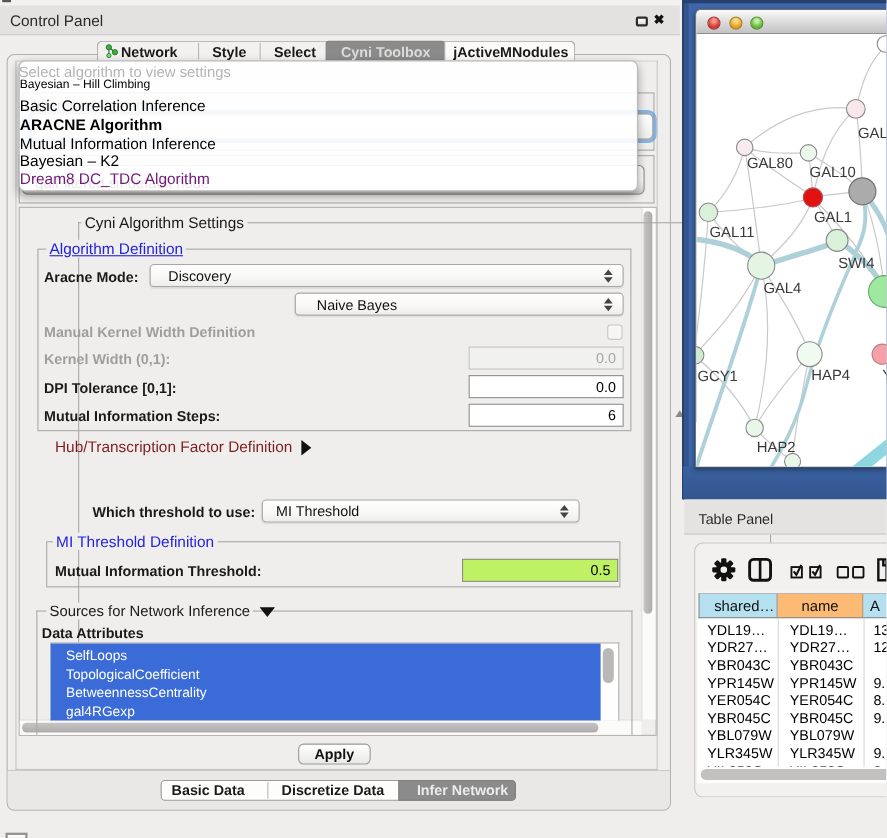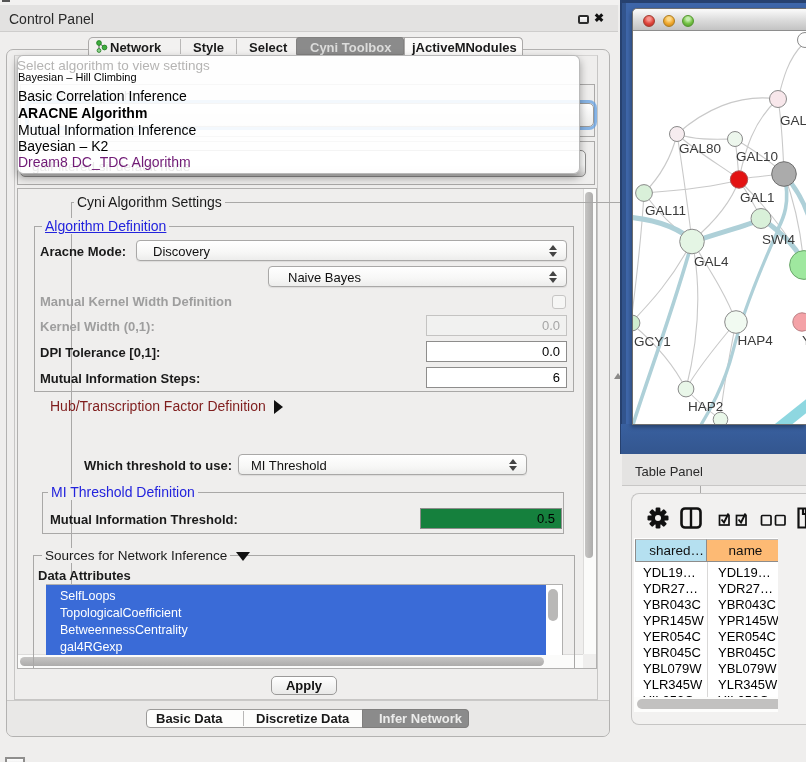--- a/index.html
+++ b/index.html
@@ -108,21 +108,21 @@
   <div class="abs lbl" style="left:84px;top:458px;">Which threshold to use:</div>
   <div class="combo" style="left:238px;top:454px;width:289px;height:21px;">
       <span class="ct" style="left:12px;">MI Threshold</span>
       <span class="spin"></span>
     </div>
 
   <div class="groupbox" style="left:42px;top:492px;width:522px;height:42px;">
     <div class="gt" style="left:5px;color:#2323dd;">MI Threshold Definition</div>
   </div>
   <div class="abs lbl" style="left:50px;top:512px;">Mutual Information Threshold:</div>
-  <div class="tfield" style="left:420px;top:508px;width:142px;height:21px;border:1px solid #8e8d8c;background:#15803d;color:#000;line-height:19px;">0.5</div>
+  <div class="tfield" style="left:420px;top:508px;width:142px;height:21px;border:1px solid #8e8d8c;background:#bef264;color:#000;line-height:19px;">0.5</div>
 
   <div class="groupbox" style="left:33px;top:555px;width:542px;height:113px;border-bottom:none;">
     <div class="gt" style="left:8px;color:#1a1a1a;font-size:13.5px;top:-8px;">Sources for Network Inference</div>
   </div>
   <div class="abs" style="left:236px;top:552px;width:0;height:0;border:7px solid transparent;border-top:9px solid #111;z-index:3;"></div>
   <div class="abs lbl" style="left:38px;top:568px;font-size:13px;">Data Attributes</div>
 
   <div class="abs" style="left:46px;top:584px;width:517px;height:71px;background:#fff;border:1px solid #b1b0af;border-bottom:none;"></div>
   <div class="abs" style="left:46px;top:585px;width:500px;height:70px;background:#3a6bd7;"></div>
   <div class="abs" style="left:60px;top:589px;font-size:12.5px;color:#fff;">SelfLoops</div>
@@ -269,21 +269,21 @@
     </g>
 
     <g stroke="#111" fill="none" stroke-width="1.7">
       <rect x="116.5" y="10.5" width="9.5" height="9.5" rx="1"></rect>
       <rect x="130.5" y="10.5" width="9.5" height="9.5" rx="1"></rect>
     </g>
 
     <path d="M 153.5,3.5 L 161,3.5 L 161,22.5 L 153.5,22.5 Z M 158,3.5 L 158,9 L 161,9" fill="none" stroke="#111" stroke-width="2.2"></path>
   </svg>
 
-  <div class="abs" style="left:634px;top:538px;width:144px;height:174px;background:#fff;overflow:hidden;">
+  <div class="abs" style="left:634px;top:538px;width:172px;height:174px;background:#fff;overflow:hidden;">
 
     <div class="abs" style="left:1px;top:1px;width:72px;height:23px;background:#b5e0f0;border:1px solid #8d8c8b;border-top-color:#b9b8b7;text-align:right;padding-right:2px;font-size:13.5px;color:#111;line-height:22px;">shared…</div>
     <div class="abs" style="left:73px;top:1px;width:78px;height:23px;background:#fdba74;border:1px solid #8d8c8b;border-left:none;border-top-color:#b9b8b7;text-align:center;font-size:13.5px;color:#111;line-height:22px;">name</div>
     <div class="abs" style="left:151px;top:1px;width:40px;height:23px;background:#b5e0f0;border:1px solid #8d8c8b;border-left:none;border-top-color:#b9b8b7;font-size:13.5px;color:#111;line-height:22px;"><span style="margin-left:6px;">A</span></div>
 
     <div class="abs" style="left:73px;top:24px;width:1px;height:139px;background:#d9d8d7;"></div>
     <div class="abs" style="left:151px;top:24px;width:1px;height:139px;background:#d9d8d7;"></div>
 
     <div class="abs" style="left:9px;top:27px;font-size:13px;color:#000;">YDL19…</div>
     <div class="abs" style="left:84px;top:27px;font-size:13px;color:#000;">YDL19…</div>

